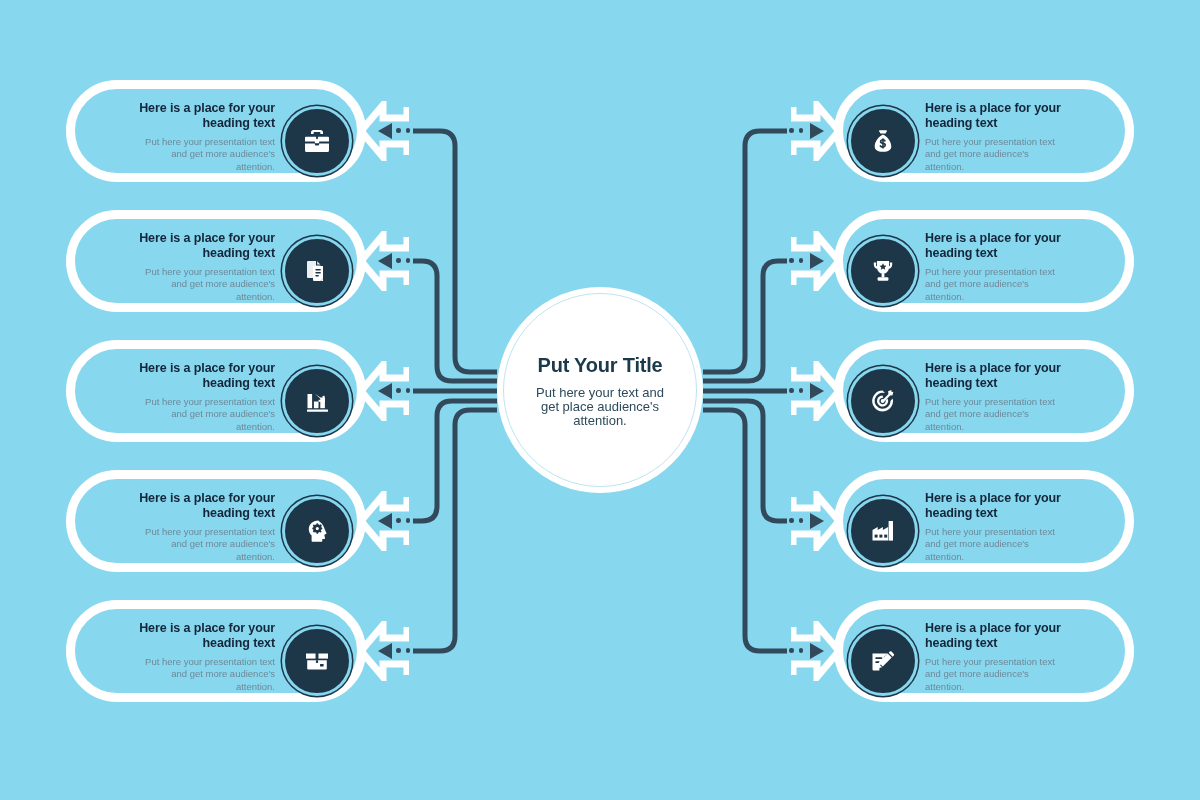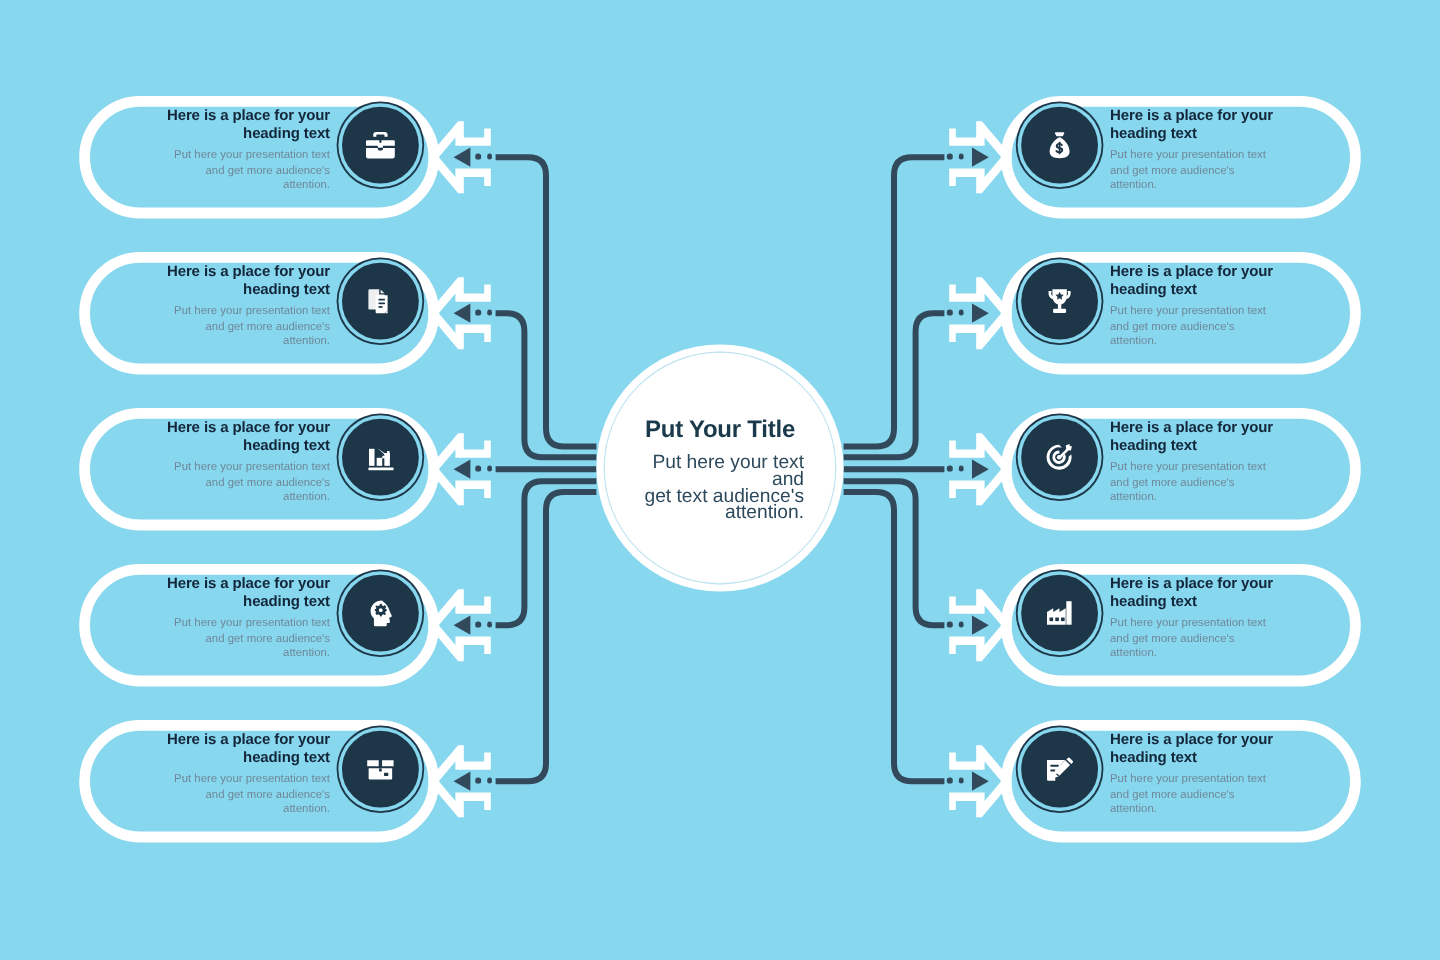--- a/index.html
+++ b/index.html
@@ -36,33 +36,33 @@
   }
   .hub-title{
     position:relative;
     font-size:20px;line-height:24px;font-weight:bold;
     color:#1b3a4b;text-align:center;letter-spacing:-0.2px;
     width:170px;
   }
   .hub-sub{
     position:relative;
     margin-top:9px;
-    font-size:16px;line-height:14px;
-    color:#2d4a5c;text-align:right;width:140px;
+    font-size:13px;line-height:14px;
+    color:#2d4a5c;text-align:center;width:140px;
   }
 
   
   .card{
     position:absolute;
     width:300px;height:102px;
     border:9px solid #ffffff;
     border-radius:51px;
     box-sizing:border-box;
     z-index:3;
-    display:flex;align-items:flex-start;
+    display:flex;align-items:flex-end;
   }
   .card.left{left:66px;justify-content:flex-end;padding-right:8px;}
   .card.right{left:834px;justify-content:flex-start;padding-left:8px;}
 
   .card-text{width:196px;}
   .card.left .card-text{text-align:right;order:1;padding-right:6px;}
   .card.right .card-text{text-align:left;order:2;padding-left:6px;}
 
   .c-head{
     font-size:12.5px;line-height:15px;font-weight:bold;
@@ -276,21 +276,21 @@
       <i></i>
     </div>
 
   <div class="hub">
     <div class="hub-ring"></div>
     <div class="hub-title">
       <div>Put Your Title</div>
     </div>
     <div class="hub-sub">
       <div>Put here your text and</div>
-      <div>get text audience's</div>
+      <div>get place audience's</div>
       <div>attention.</div>
     </div>
   </div>
 
   <div class="card left" style="top:80px;">
     <div class="card-text">
       <div class="c-head">
         <div>Here is a place for your</div>
         <div>heading text</div>
       </div>

